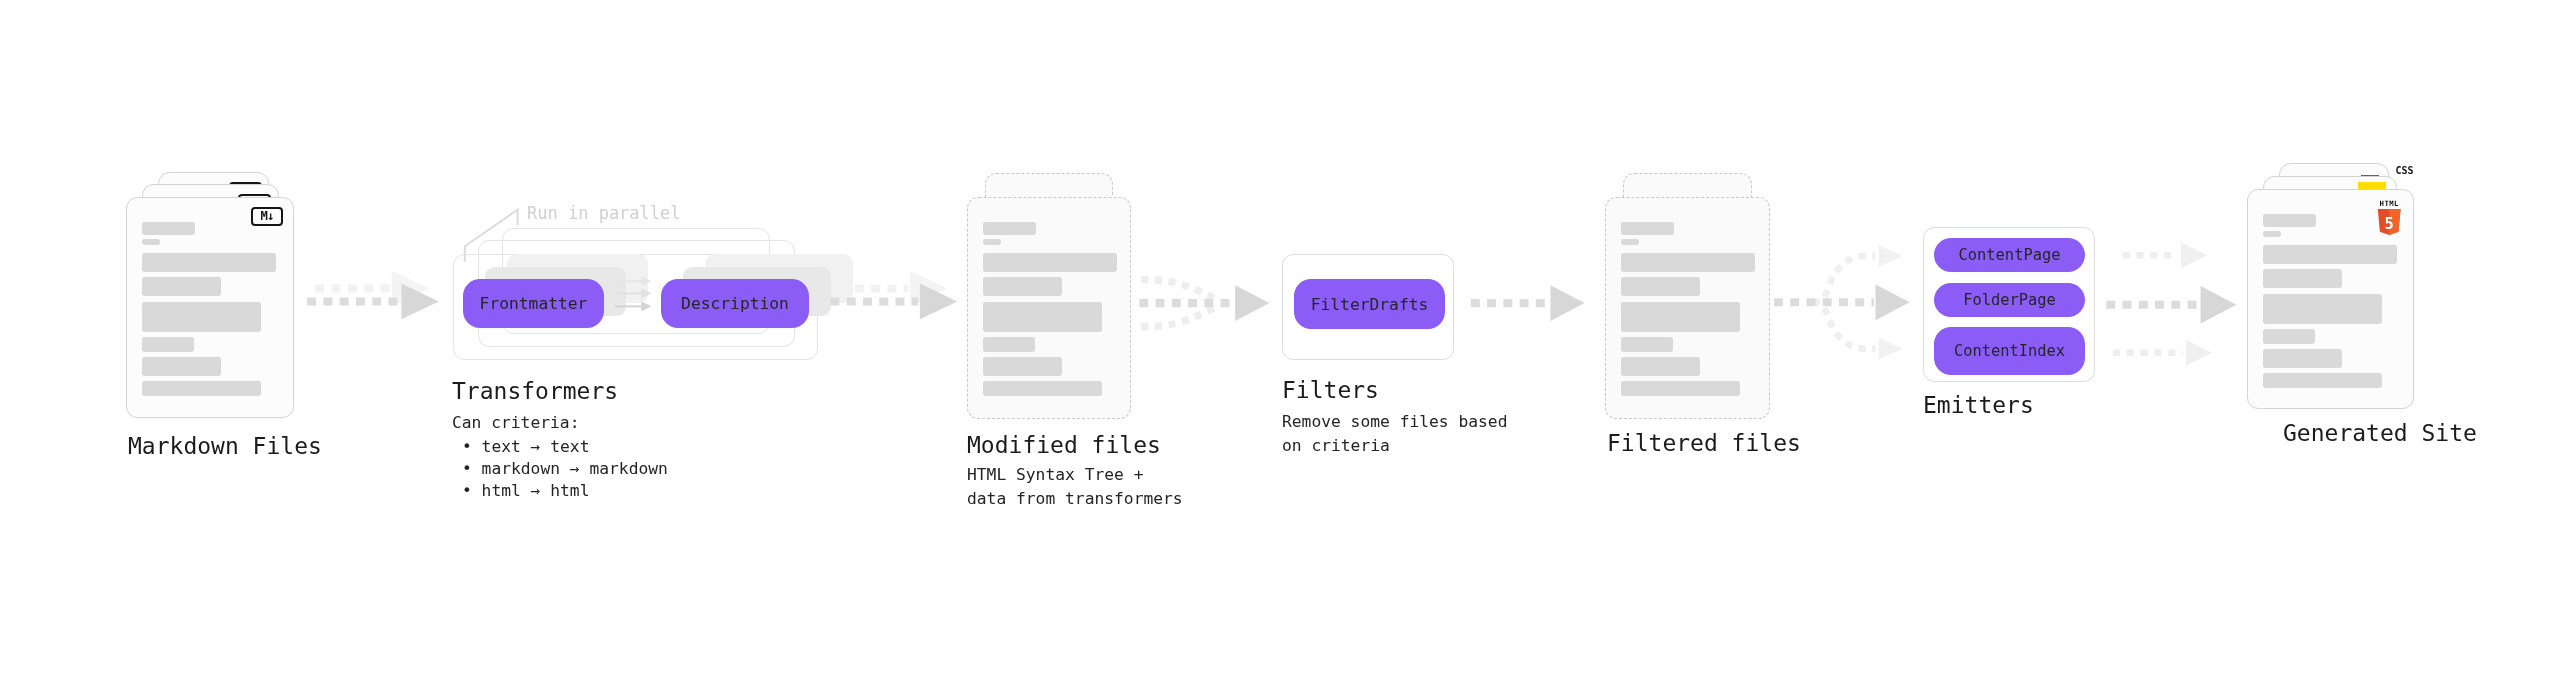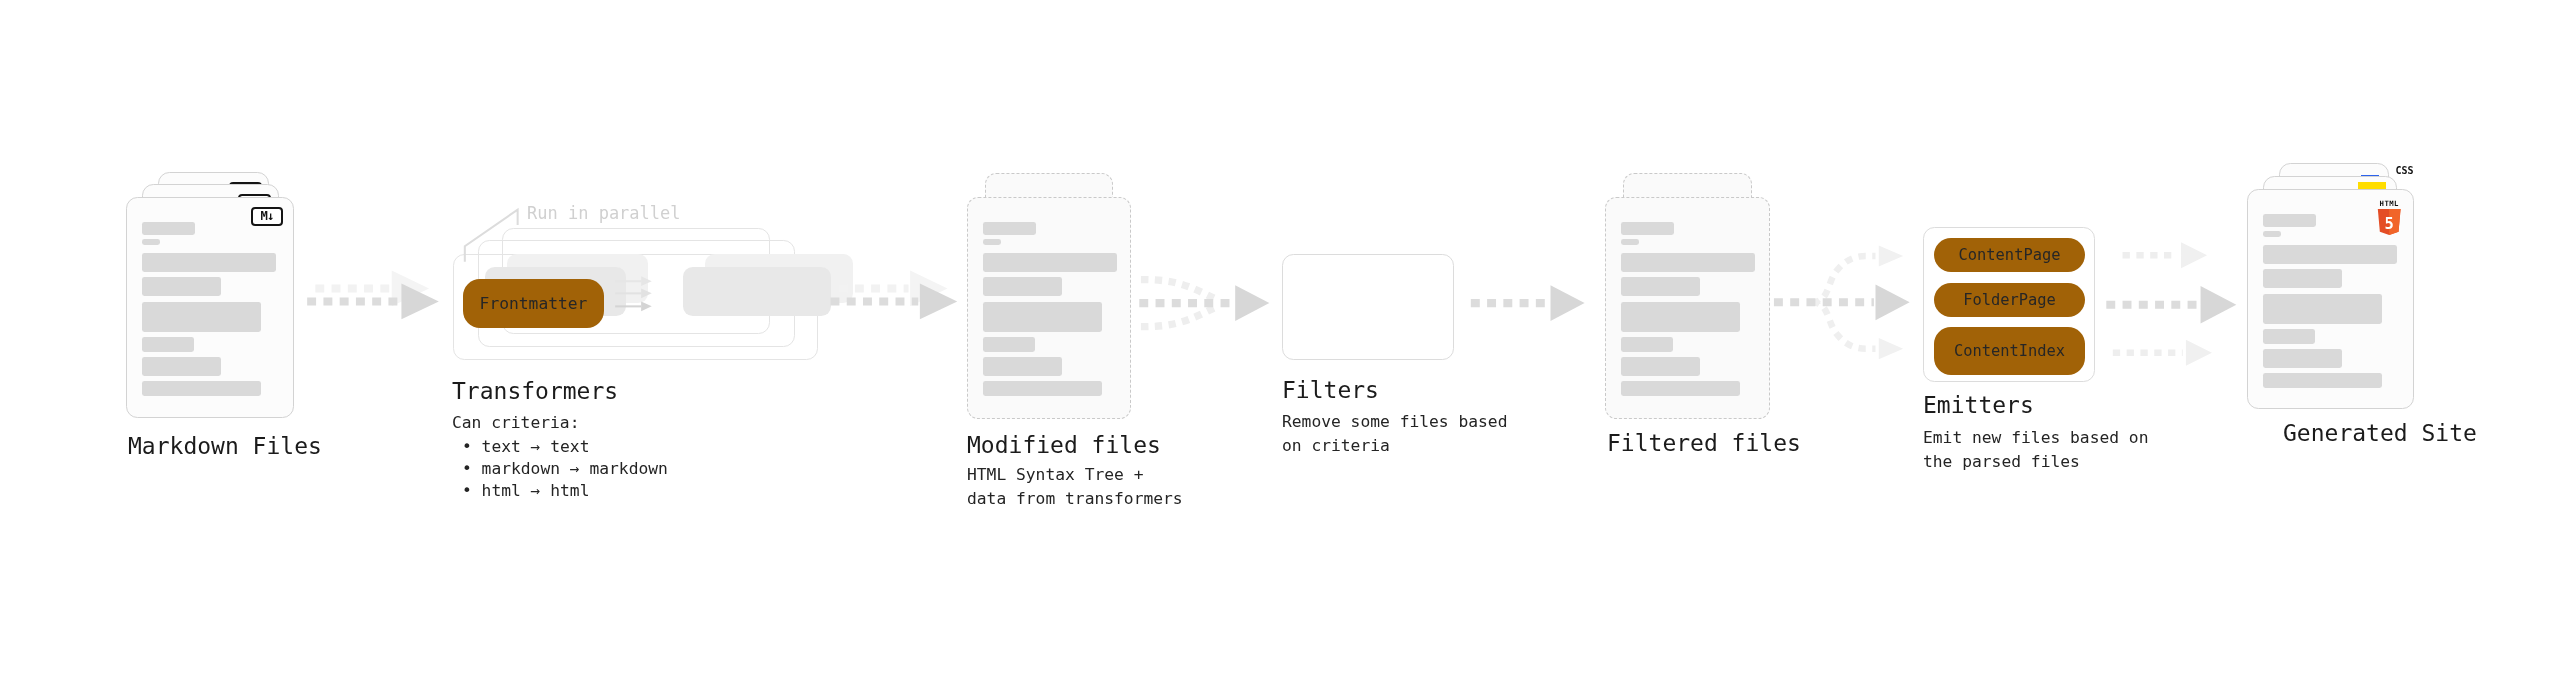--- a/index.html
+++ b/index.html
@@ -19,21 +19,21 @@
   .b7{top:159px;width:79px;height:18.7px}
   .b8{top:183px;width:119px;height:15.4px}
   
   .mdbadge{position:absolute;top:9px;right:9.8px;width:32.5px;height:18.7px;background:#ffffff;
            border:2.4px solid #141414;border-radius:4.1px;display:flex;align-items:center;justify-content:center;
            font-size:12.2px;font-weight:bold;color:#141414;letter-spacing:-0.8px;box-sizing:border-box;}
   
   .obox{position:absolute;border:1.6px solid #e4e4e4;border-radius:11.4px;box-sizing:border-box;background:transparent;}
   .obox-solidish{position:absolute;border:1.6px solid #dcdcdc;border-radius:11.4px;box-sizing:border-box;background:#ffffff;}
   
-  .pill{position:absolute;background:#a16207;border-radius:17px;display:flex;align-items:center;justify-content:center;
+  .pill{position:absolute;background:#8b5cf6;border-radius:17px;display:flex;align-items:center;justify-content:center;
         font-size:16.3px;color:#262626;}
   .pill-g1{position:absolute;background:#e8e8e8;border-radius:9.8px;}
   .pill-g2{position:absolute;background:#f1f1f1;border-radius:9.8px;}
   .pill-sm{font-size:15.4px;}
   
   .h{position:absolute;font-size:23px;font-weight:500;color:#1b1b1b;white-space:nowrap;}
   .cap{position:absolute;font-size:16.3px;line-height:23.6px;color:#242424;white-space:pre-line;}
   .ann{position:absolute;font-size:17px;color:#d0d0d0;white-space:nowrap;}
   
   .cssbadge{position:absolute;top:4.1px;right:8.1px;width:19.5px;text-align:center;}
@@ -69,20 +69,21 @@
   <div class="h" style="left:128px;top:433px;">Markdown Files</div>
 
   <div class="obox" style="left:502px;top:228px;width:268px;height:106px;"></div>
   <div class="obox" style="left:478px;top:240px;width:317px;height:107px;"></div>
   <div class="obox" style="left:453px;top:254px;width:365px;height:106px;"></div>
   <div class="pill-g2" style="left:507px;top:254px;width:141px;height:49px;"></div>
   <div class="pill-g1" style="left:485px;top:267px;width:141px;height:49px;"></div>
   <div class="pill-g2" style="left:705px;top:254px;width:148px;height:49px;"></div>
   <div class="pill-g1" style="left:683px;top:267px;width:148px;height:49px;"></div>
   <div class="pill" style="left:463px;top:279px;width:141px;height:49px;">Frontmatter</div>
+  <div class="pill" style="left:661px;top:279px;width:148px;height:49px;">Description</div>
   <div class="ann" style="left:527px;top:203px;">Run in parallel</div>
   <div class="h" style="left:452px;top:378px;">Transformers</div>
   <div class="cap" style="left:452px;top:411px;">Can criteria:</div>
   <div class="cap" style="left:462px;top:435px;">• text → text</div>
   <div class="cap" style="left:462px;top:457px;">• markdown → markdown</div>
   <div class="cap" style="left:462px;top:479px;">• html → html</div>
 
   <div class="doc-dashed" style="left:985px;top:173px;width:128px;height:221px;"></div>
   <div class="doc-dashed" style="left:967px;top:197px;width:164px;height:222px;">
     <div class="b b1"></div>
@@ -92,20 +93,21 @@
     <div class="b b5"></div>
     <div class="b b6"></div>
     <div class="b b7"></div>
     <div class="b b8"></div>
   </div>
   <div class="h" style="left:967px;top:432px;">Modified files</div>
   <div class="cap" style="left:967px;top:463px;">HTML Syntax Tree +
 data from transformers</div>
 
   <div class="obox-solidish" style="left:1282px;top:254px;width:172px;height:106px;"></div>
+  <div class="pill" style="left:1294px;top:279px;width:151px;height:50px;">FilterDrafts</div>
   <div class="h" style="left:1282px;top:377px;">Filters</div>
   <div class="cap" style="left:1282px;top:410px;">Remove some files based
 on criteria</div>
 
   <div class="doc-dashed" style="left:1623px;top:173px;width:129px;height:221px;"></div>
   <div class="doc-dashed" style="left:1605px;top:197px;width:165px;height:222px;">
     <div class="b b1"></div>
     <div class="b b2"></div>
     <div class="b b3"></div>
     <div class="b b4"></div>
@@ -114,22 +116,20 @@
     <div class="b b7"></div>
     <div class="b b8"></div>
   </div>
   <div class="h" style="left:1607px;top:430px;">Filtered files</div>
 
   <div class="obox-solidish" style="left:1923px;top:227px;width:172px;height:155px;"></div>
   <div class="pill pill-sm" style="left:1934px;top:238px;width:151px;height:34px;">ContentPage</div>
   <div class="pill pill-sm" style="left:1934px;top:283px;width:151px;height:34px;">FolderPage</div>
   <div class="pill pill-sm" style="left:1934px;top:327px;width:151px;height:48px;">ContentIndex</div>
   <div class="h" style="left:1923px;top:392px;">Emitters</div>
-  <div class="cap" style="left:1923px;top:426px;">Emit new files based on
-the parsed files</div>
 
   <div class="doc" style="left:2279px;top:163px;width:110px;height:221px;">
     <div class="cssbadge">
       <div class="t">CSS</div>
       <div class="bar"></div>
     </div>
   </div>
   <div class="doc" style="left:2263px;top:176px;width:134px;height:221px;">
     <div class="jsbadge"></div>
   </div>

